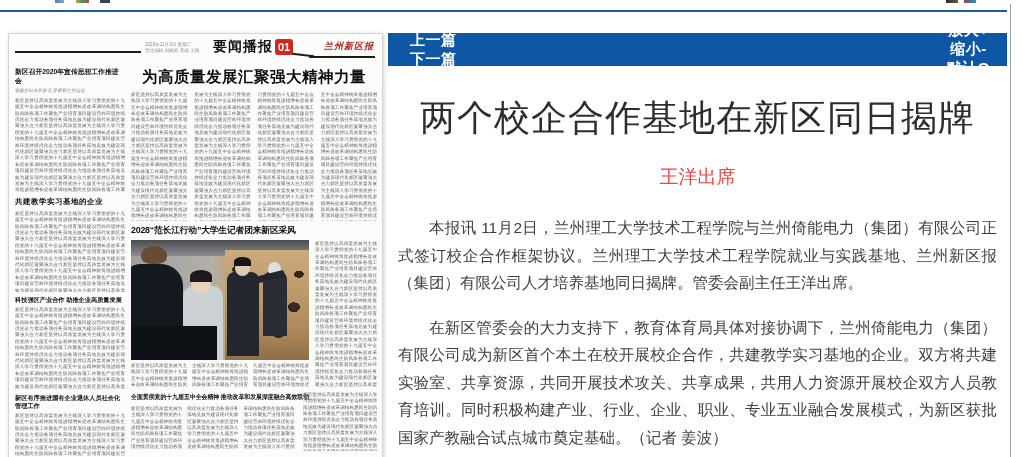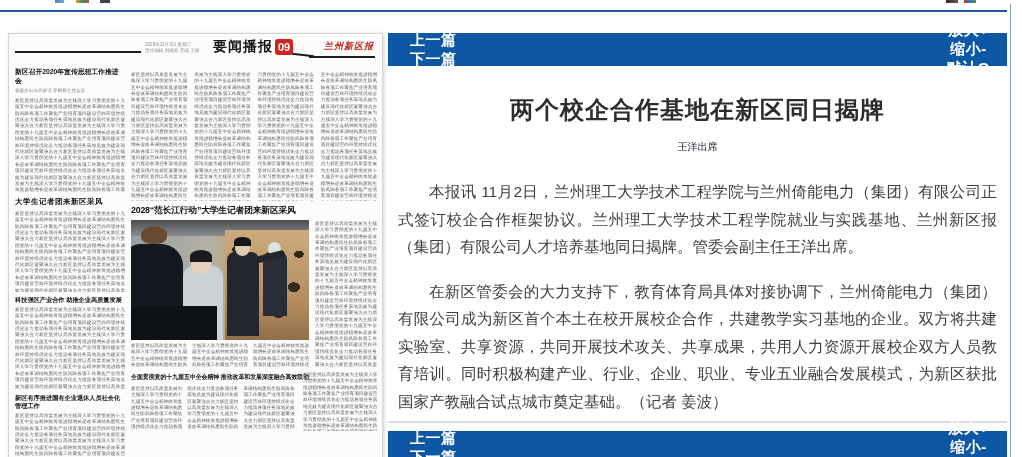--- a/index.html
+++ b/index.html
@@ -108,23 +108,23 @@
   
   .reader{position:absolute;left:388px;top:33px;width:619px;background:#fff;}
   .toolbar{height:33px;background:#0d57a5;color:#fff;display:flex;align-items:center;
            justify-content:space-between;padding:0 17px 0 22px;box-sizing:border-box;}
   .tb-left,.tb-right{display:flex;align-items:center;flex-direction:column;}
   .tb-left a{margin-right:15px;}
   .tb-right a{margin-left:13px;}
   .toolbar a{color:#fff;font-size:15px;font-weight:bold;text-decoration:none;cursor:pointer;
              letter-spacing:.5px;}
   .article{padding:0 10px;}
-  .art-title{margin-top:28px;text-align:center;font-size:24px;font-weight:bold;color:#2d2d2d;
+  .art-title{margin-top:28px;text-align:center;font-size:36px;font-weight:normal;color:#2d2d2d;
              letter-spacing:1px;}
-  .art-byline{margin-top:14px;text-align:center;font-size:10px;color:#0f172a;}
+  .art-byline{margin-top:21px;text-align:center;font-size:19px;color:#ef4444;}
   .art-p{font-size:15.5px;line-height:27.5px;color:#3e3e3e;text-align:justify;text-indent:2em;
          margin:0;}
   .art-p.p1{margin-top:24px;}
   .art-p.p2{margin-top:17px;}
   .divider{height:2px;background:#dcdcdc;margin-top:6px;}
   .toolbar.bottom{margin-top:8px;}
 </style>
 </head>
 <body>
 
@@ -137,50 +137,51 @@
   <div class="frag frag5"></div>
   <div class="vline"></div>
 
   <div class="paper">
     <div class="masthead">
       <div class="mh-rule-l"></div>
       <div class="mh-date tinywrap">
         <div class="tiny gray"><span>2020年11月3日 星期二</span><br><span>责任编辑 刘晓凤 美编 王丽</span></div>
       </div>
       <div class="mh-sec">要闻播报</div>
-      <div class="mh-page">09</div>
+      <div class="mh-page">01</div>
       <div class="mh-swoosh"></div>
       <div class="mh-paper">兰州新区报</div>
       <div class="mh-rule-r"></div>
     </div>
 
     <div class="paper-body">
       <div class="col-left">
         <div class="np-h1">新区召开2020年宣传思想工作推进会</div>
         <div class="sub-wrap">
             <div class="tiny gray">杨建忠出席并讲话 罗耀辉主持会议</div>
           </div>
         <div class="tinywrap" style="height:96px">
             <div class="tiny">新区坚持以高质量发展为主线深入学习贯彻党的十九届五中全会精神统筹推进稳增长促改革调结构惠民生防风险各项工作聚焦产业培育项目建设营商环境持续优化全力推动各项任务落地见效为建设现代化新区凝聚强大合力新区坚持以高质量发展为主线深入学习贯彻党的十九届五中全会精神统筹推进稳增长促改革调结构惠民生防风险各项工作聚焦产业培育项目建设营商环境持续优化全力推动各项任务落地见效为建设现代化新区凝聚强大合力新区坚持以高质量发展为主线深入学习贯彻党的十九届五中全会精神统筹推进稳增长促改革调结构惠民生防风险各项工作聚焦产业培育项目建设营商环境持续优化全力推动各项任务落地见效为建设现代化新区凝聚强大合力新区坚持以高质量发展为主线深入学习贯彻党的十九届五中全会精神统筹推进稳增长促改革调结构惠民生防风险各项工作聚焦产业培育项目建设营商环境持续优化全力推动各项任务落地见效为建设现代化新区凝聚强大合力新区坚持以高质量发展为主线深入学习贯彻党的十九届五中全会精神统筹推进稳增长促改革调结构惠民生防风险各项工作聚焦产业培育项目建设营商环境持续优化全力推动各项任务落地见效为建设现代化新区凝聚强大合力新区坚持以高质量发展为主线深入学习贯彻党的十九届五中全会精神统筹推进稳增长促改革调结构惠民生防风险各项工作聚焦产业培育项目建设营商环境持续优化全力推动各项任务落地见效为建设现代化新区凝聚强大合力</div>
           </div>
-        <div class="np-h2">大学生记者团来新区采风</div>
+        <div class="np-h2">共建教学实习基地的企业</div>
         <div class="tinywrap" style="height:82px">
             <div class="tiny">新区坚持以高质量发展为主线深入学习贯彻党的十九届五中全会精神统筹推进稳增长促改革调结构惠民生防风险各项工作聚焦产业培育项目建设营商环境持续优化全力推动各项任务落地见效为建设现代化新区凝聚强大合力新区坚持以高质量发展为主线深入学习贯彻党的十九届五中全会精神统筹推进稳增长促改革调结构惠民生防风险各项工作聚焦产业培育项目建设营商环境持续优化全力推动各项任务落地见效为建设现代化新区凝聚强大合力新区坚持以高质量发展为主线深入学习贯彻党的十九届五中全会精神统筹推进稳增长促改革调结构惠民生防风险各项工作聚焦产业培育项目建设营商环境持续优化全力推动各项任务落地见效为建设现代化新区凝聚强大合力新区坚持以高质量发展为主线深入学习贯彻党的十九届五中全会精神统筹推进稳增长促改革调结构惠民生防风险各项工作聚焦产业培育项目建设营商环境持续优化全力推动各项任务落地见效为建设现代化新区凝聚强大合力新区坚持以高质量发展为主线深入学习贯彻党的十九届五中全会精神统筹推进稳增长促改革调结构惠民生防风险各项工作聚焦产业培育项目建设营商环境持续优化全力推动各项任务落地见效为建设现代化新区凝聚强大合力新区坚持以高质量发展为主线深入学习贯彻党的十九届五中全会精神统筹推进稳增长促改革调结构惠民生防风险各项工作聚焦产业培育项目建设营商环境持续优化全力推动各项任务落地见效为建设现代化新区凝聚强大合力</div>
           </div>
         <div class="np-h3">科技强区产业合作 助推企业高质量发展</div>
         <div class="tinywrap" style="height:84px">
             <div class="tiny">新区坚持以高质量发展为主线深入学习贯彻党的十九届五中全会精神统筹推进稳增长促改革调结构惠民生防风险各项工作聚焦产业培育项目建设营商环境持续优化全力推动各项任务落地见效为建设现代化新区凝聚强大合力新区坚持以高质量发展为主线深入学习贯彻党的十九届五中全会精神统筹推进稳增长促改革调结构惠民生防风险各项工作聚焦产业培育项目建设营商环境持续优化全力推动各项任务落地见效为建设现代化新区凝聚强大合力新区坚持以高质量发展为主线深入学习贯彻党的十九届五中全会精神统筹推进稳增长促改革调结构惠民生防风险各项工作聚焦产业培育项目建设营商环境持续优化全力推动各项任务落地见效为建设现代化新区凝聚强大合力新区坚持以高质量发展为主线深入学习贯彻党的十九届五中全会精神统筹推进稳增长促改革调结构惠民生防风险各项工作聚焦产业培育项目建设营商环境持续优化全力推动各项任务落地见效为建设现代化新区凝聚强大合力新区坚持以高质量发展为主线深入学习贯彻党的十九届五中全会精神统筹推进稳增长促改革调结构惠民生防风险各项工作聚焦产业培育项目建设营商环境持续优化全力推动各项任务落地见效为建设现代化新区凝聚强大合力新区坚持以高质量发展为主线深入学习贯彻党的十九届五中全会精神统筹推进稳增长促改革调结构惠民生防风险各项工作聚焦产业培育项目建设营商环境持续优化全力推动各项任务落地见效为建设现代化新区凝聚强大合力</div>
           </div>
         <div class="np-h3">新区有序推进国有企业退休人员社会化管理工作</div>
         <div class="tinywrap" style="flex:1">
             <div class="tiny">新区坚持以高质量发展为主线深入学习贯彻党的十九届五中全会精神统筹推进稳增长促改革调结构惠民生防风险各项工作聚焦产业培育项目建设营商环境持续优化全力推动各项任务落地见效为建设现代化新区凝聚强大合力新区坚持以高质量发展为主线深入学习贯彻党的十九届五中全会精神统筹推进稳增长促改革调结构惠民生防风险各项工作聚焦产业培育项目建设营商环境持续优化全力推动各项任务落地见效为建设现代化新区凝聚强大合力新区坚持以高质量发展为主线深入学习贯彻党的十九届五中全会精神统筹推进稳增长促改革调结构惠民生防风险各项工作聚焦产业培育项目建设营商环境持续优化全力推动各项任务落地见效为建设现代化新区凝聚强大合力新区坚持以高质量发展为主线深入学习贯彻党的十九届五中全会精神统筹推进稳增长促改革调结构惠民生防风险各项工作聚焦产业培育项目建设营商环境持续优化全力推动各项任务落地见效为建设现代化新区凝聚强大合力</div>
           </div>
       </div>
 
       <div class="col-main">
+        <div class="main-head">为高质量发展汇聚强大精神力量</div>
         <div class="tinywrap fourcol">
             <div class="tiny cols4">新区坚持以高质量发展为主线深入学习贯彻党的十九届五中全会精神统筹推进稳增长促改革调结构惠民生防风险各项工作聚焦产业培育项目建设营商环境持续优化全力推动各项任务落地见效为建设现代化新区凝聚强大合力新区坚持以高质量发展为主线深入学习贯彻党的十九届五中全会精神统筹推进稳增长促改革调结构惠民生防风险各项工作聚焦产业培育项目建设营商环境持续优化全力推动各项任务落地见效为建设现代化新区凝聚强大合力新区坚持以高质量发展为主线深入学习贯彻党的十九届五中全会精神统筹推进稳增长促改革调结构惠民生防风险各项工作聚焦产业培育项目建设营商环境持续优化全力推动各项任务落地见效为建设现代化新区凝聚强大合力新区坚持以高质量发展为主线深入学习贯彻党的十九届五中全会精神统筹推进稳增长促改革调结构惠民生防风险各项工作聚焦产业培育项目建设营商环境持续优化全力推动各项任务落地见效为建设现代化新区凝聚强大合力新区坚持以高质量发展为主线深入学习贯彻党的十九届五中全会精神统筹推进稳增长促改革调结构惠民生防风险各项工作聚焦产业培育项目建设营商环境持续优化全力推动各项任务落地见效为建设现代化新区凝聚强大合力新区坚持以高质量发展为主线深入学习贯彻党的十九届五中全会精神统筹推进稳增长促改革调结构惠民生防风险各项工作聚焦产业培育项目建设营商环境持续优化全力推动各项任务落地见效为建设现代化新区凝聚强大合力新区坚持以高质量发展为主线深入学习贯彻党的十九届五中全会精神统筹推进稳增长促改革调结构惠民生防风险各项工作聚焦产业培育项目建设营商环境持续优化全力推动各项任务落地见效为建设现代化新区凝聚强大合力新区坚持以高质量发展为主线深入学习贯彻党的十九届五中全会精神统筹推进稳增长促改革调结构惠民生防风险各项工作聚焦产业培育项目建设营商环境持续优化全力推动各项任务落地见效为建设现代化新区凝聚强大合力新区坚持以高质量发展为主线深入学习贯彻党的十九届五中全会精神统筹推进稳增长促改革调结构惠民生防风险各项工作聚焦产业培育项目建设营商环境持续优化全力推动各项任务落地见效为建设现代化新区凝聚强大合力新区坚持以高质量发展为主线深入学习贯彻党的十九届五中全会精神统筹推进稳增长促改革调结构惠民生防风险各项工作聚焦产业培育项目建设营商环境持续优化全力推动各项任务落地见效为建设现代化新区凝聚强大合力新区坚持以高质量发展为主线深入学习贯彻党的十九届五中全会精神统筹推进稳增长促改革调结构惠民生防风险各项工作聚焦产业培育项目建设营商环境持续优化全力推动各项任务落地见效为建设现代化新区凝聚强大合力新区坚持以高质量发展为主线深入学习贯彻党的十九届五中全会精神统筹推进稳增长促改革调结构惠民生防风险各项工作聚焦产业培育项目建设营商环境持续优化全力推动各项任务落地见效为建设现代化新区凝聚强大合力新区坚持以高质量发展为主线深入学习贯彻党的十九届五中全会精神统筹推进稳增长促改革调结构惠民生防风险各项工作聚焦产业培育项目建设营商环境持续优化全力推动各项任务落地见效为建设现代化新区凝聚强大合力新区坚持以高质量发展为主线深入学习贯彻党的十九届五中全会精神统筹推进稳增长促改革调结构惠民生防风险各项工作聚焦产业培育项目建设营商环境持续优化全力推动各项任务落地见效为建设现代化新区凝聚强大合力新区坚持以高质量发展为主线深入学习贯彻党的十九届五中全会精神统筹推进稳增长促改革调结构惠民生防风险各项工作聚焦产业培育项目建设营商环境持续优化全力推动各项任务落地见效为建设现代化新区凝聚强大合力新区坚持以高质量发展为主线深入学习贯彻党的十九届五中全会精神统筹推进稳增长促改革调结构惠民生防风险各项工作聚焦产业培育项目建设营商环境持续优化全力推动各项任务落地见效为建设现代化新区凝聚强大合力</div>
           </div>
 
         <div class="photo-head">2028“范长江行动”大学生记者团来新区采风</div>
         <div class="photo-flex">
           <div class="photo-col">
             <div class="photo">
               <div class="ph-ceiling"></div>
               <div class="ph-wall"></div>

